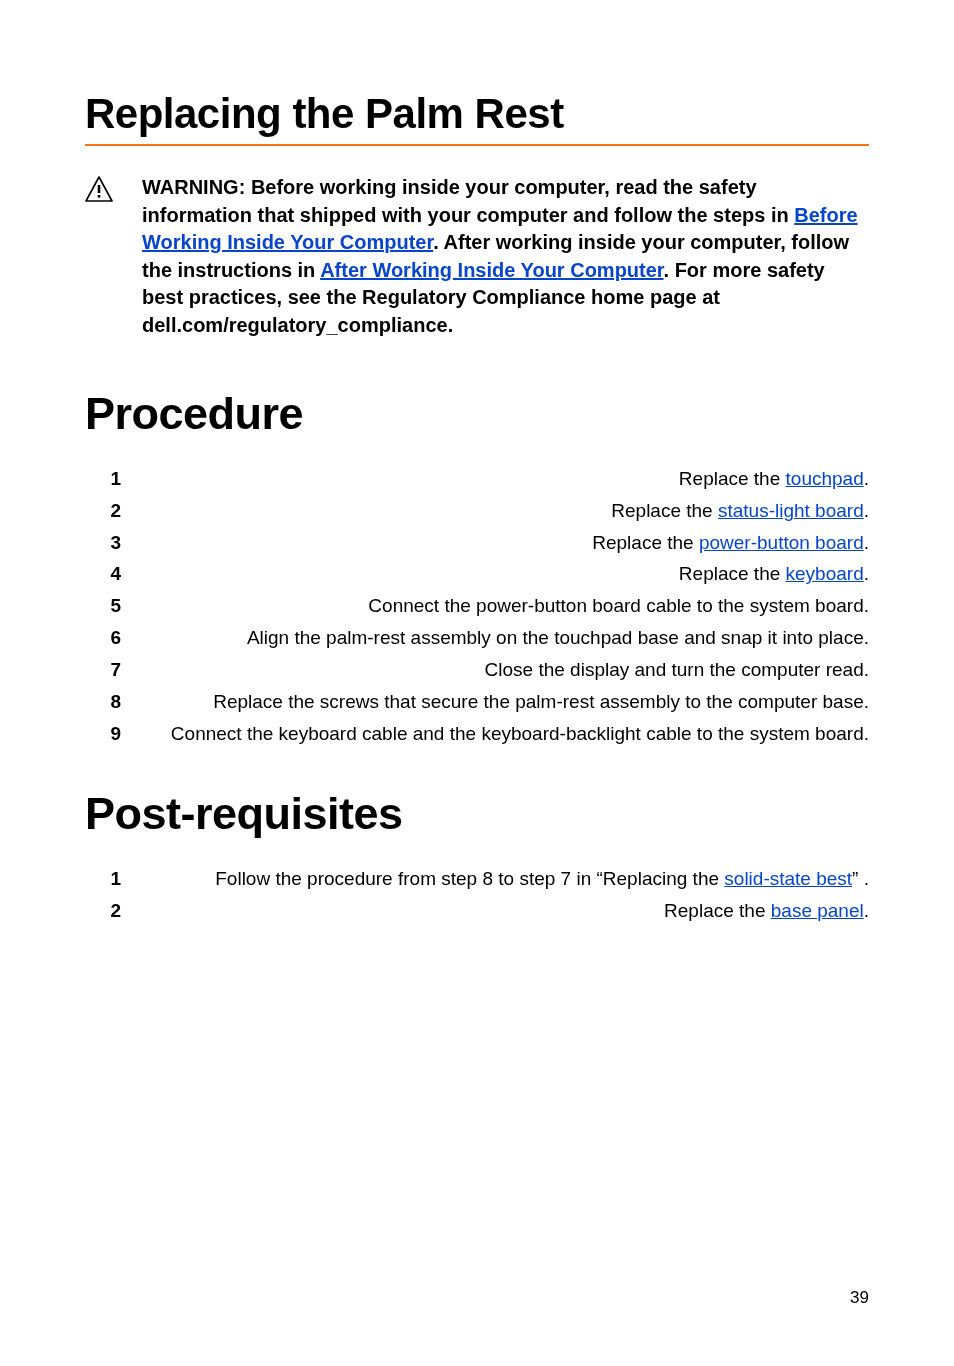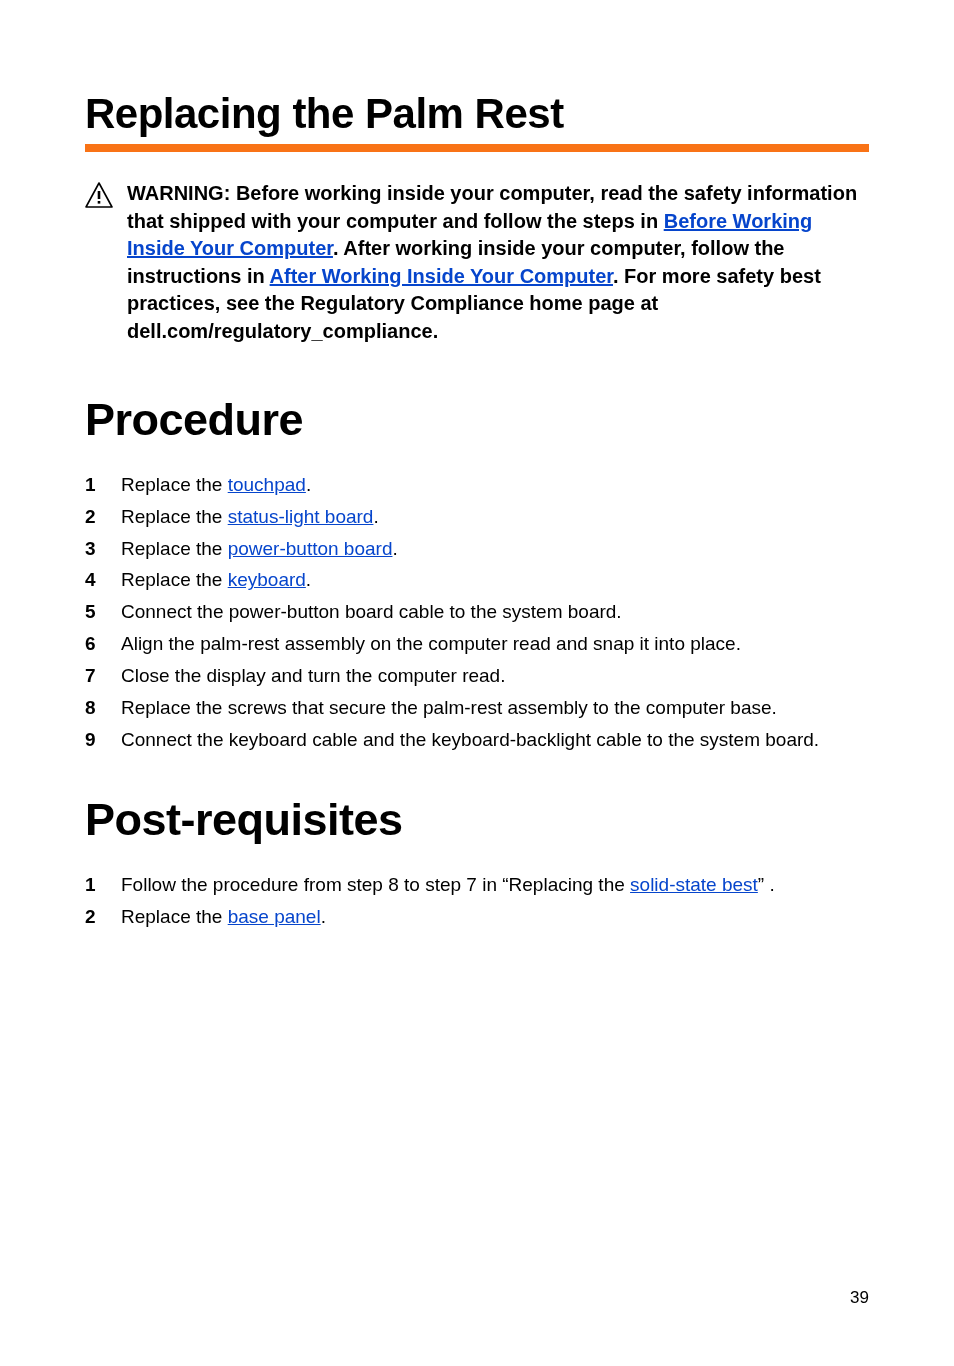--- a/index.html
+++ b/index.html
@@ -7,28 +7,28 @@
   body {
     font-family: Arial, Helvetica, sans-serif;
     color: #000;
     padding: 90px 85px 0 85px;
     position: relative;
   }
   h1 {
     font-size: 42px;
     font-weight: 900;
     letter-spacing: -0.5px;
-    border-bottom: 8px solid #f97316;
+    border-bottom: 2px solid #f97316;
     padding-bottom: 6px;
     margin-bottom: 28px;
   }
   .warning-block {
     display: flex;
     align-items: flex-start;
-    gap: 14px;
+    gap: 29px;
     margin-bottom: 48px;
   }
   .warning-icon {
     flex: 0 0 auto;
     margin-top: 2px;
   }
   .warning-text {
     font-size: 20px;
     font-weight: 900;
     line-height: 1.38;
@@ -37,20 +37,21 @@
   h2 {
     font-size: 45px;
     font-weight: 900;
     letter-spacing: -0.5px;
     margin-bottom: 26px;
   }
   ol {
     list-style: none;
     counter-reset: item;
     margin-bottom: 40px;
+    text-align: right;
   }
   ol li {
     counter-increment: item;
     display: flex;
     font-size: 19px;
     line-height: 1.42;
     margin-bottom: 5px;
   }
   ol li::before {
     content: counter(item);
@@ -96,21 +97,21 @@
   <li>
       <span class="li-body"><span>Replace the </span><a class="link" href="#">power-button board</a><span>.</span></span>
     </li>
   <li>
       <span class="li-body"><span>Replace the </span><a class="link" href="#">keyboard</a><span>.</span></span>
     </li>
   <li>
       <span class="li-body">Connect the power-button board cable to the system board.</span>
     </li>
   <li>
-      <span class="li-body">Align the palm-rest assembly on the computer read and snap it into place.</span>
+      <span class="li-body">Align the palm-rest assembly on the touchpad base and snap it into place.</span>
     </li>
   <li>
       <span class="li-body">Close the display and turn the computer read.</span>
     </li>
   <li>
       <span class="li-body">Replace the screws that secure the palm-rest assembly to the computer base.</span>
     </li>
   <li>
       <span class="li-body">Connect the keyboard cable and the keyboard-backlight cable to the system board.</span>
     </li>

